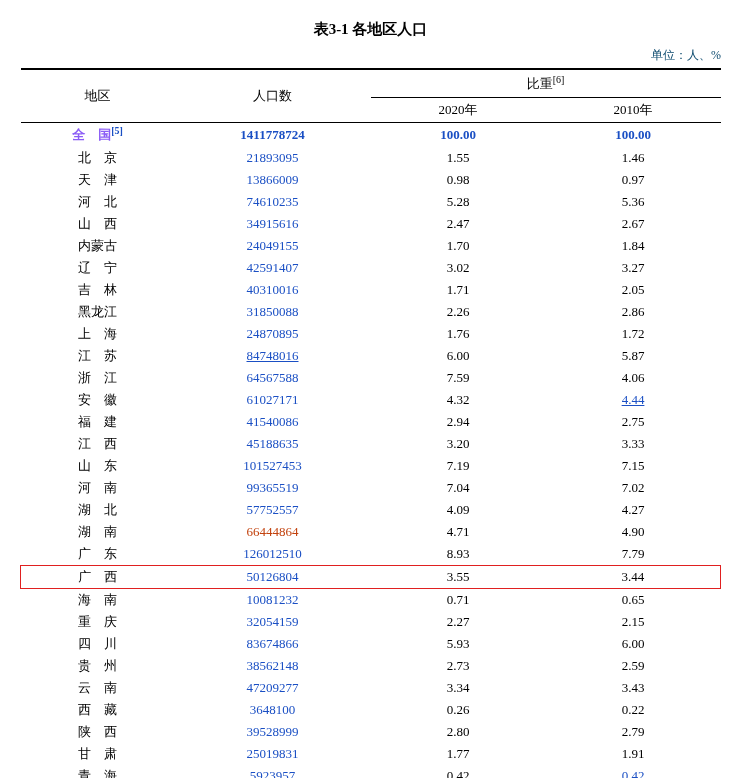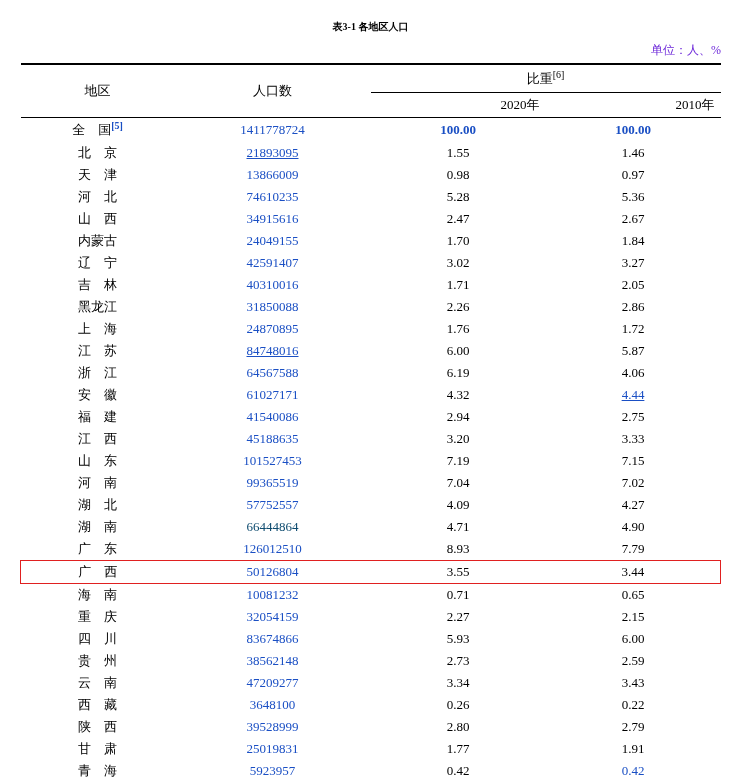--- a/index.html
+++ b/index.html
@@ -5,45 +5,45 @@
     * { margin: 0; padding: 0; box-sizing: border-box; }
     body {
       font-family: "SimSun", "宋体", serif;
       font-size: 13px;
       background: #fff;
       color: #000;
       padding: 20px;
     }
     .page-title {
       text-align: center;
-      font-size: 10px;
+      font-size: 15px;
       font-weight: bold;
       margin-bottom: 8px;
     }
     .unit-row {
       text-align: right;
       font-size: 12px;
       margin-bottom: 4px;
-      color: #6d28d9;
+      color: #0c4a6e;
     }
     table {
       width: 100%;
       border-collapse: collapse;
       font-size: 13px;
     }
     .header-top th {
       border-top: 2px solid #000;
       border-bottom: 1px solid #000;
       text-align: center;
       padding: 4px 6px;
       font-weight: normal;
     }
     .header-sub th {
       border-bottom: 1px solid #000;
-      text-align: right;
+      text-align: center;
       padding: 3px 6px;
       font-weight: normal;
     }
     tbody tr td {
       padding: 2px 6px;
       text-align: center;
     }
     tbody tr td:first-child {
       text-align: center;
     }
@@ -84,28 +84,28 @@
         <span>比重</span><sup>[6]</sup>
       </th>
     </tr>
     <tr class="header-sub">
       <th class="col-2020">2020年</th>
       <th class="col-2010">2010年</th>
     </tr>
   </thead>
   <tbody id="table-body">
   <tr class="total-row">
-        <td><span style="color:#000000;font-weight:normal;">全　国</span><sup style="color:#1a4fc4;font-weight:bold;">[5]</sup></td>
-        <td style="color: rgb(26, 79, 196); font-weight: normal;">1411778724</td>
+        <td><span style="color:#8b5cf6;font-weight:bold;">全　国</span><sup style="color:#1a4fc4;font-weight:bold;">[5]</sup></td>
+        <td style="color: rgb(26, 79, 196); font-weight: bold;">1411778724</td>
         <td style="color: rgb(26, 79, 196); font-weight: bold;">100.00</td>
         <td style="color: rgb(26, 79, 196); font-weight: bold;">100.00</td>
       </tr>
       <tr>
         <td>北　京</td>
-        <td style="color: rgb(26, 79, 196); text-decoration: underline;">21893095</td>
+        <td style="color: rgb(26, 79, 196);">21893095</td>
         <td>1.55</td>
         <td>1.46</td>
       </tr>
       <tr>
         <td>天　津</td>
         <td style="color: rgb(26, 79, 196);">13866009</td>
         <td>0.98</td>
         <td>0.97</td>
       </tr>
       <tr>
@@ -152,21 +152,21 @@
       </tr>
       <tr>
         <td>江　苏</td>
         <td style="color: rgb(26, 79, 196); text-decoration: underline;">84748016</td>
         <td>6.00</td>
         <td>5.87</td>
       </tr>
       <tr>
         <td>浙　江</td>
         <td style="color: rgb(26, 79, 196);">64567588</td>
-        <td>6.19</td>
+        <td>7.59</td>
         <td>4.06</td>
       </tr>
       <tr>
         <td>安　徽</td>
         <td style="color: rgb(26, 79, 196);">61027171</td>
         <td>4.32</td>
         <td style="color: rgb(26, 79, 196); text-decoration: underline;">4.44</td>
       </tr>
       <tr>
         <td>福　建</td>
@@ -193,21 +193,21 @@
         <td>7.02</td>
       </tr>
       <tr>
         <td>湖　北</td>
         <td style="color: rgb(26, 79, 196);">57752557</td>
         <td>4.09</td>
         <td>4.27</td>
       </tr>
       <tr>
         <td>湖　南</td>
-        <td style="color: #0c4a6e;">66444864</td>
+        <td style="color: #c2410c;">66444864</td>
         <td>4.71</td>
         <td>4.90</td>
       </tr>
       <tr>
         <td>广　东</td>
         <td style="color: rgb(26, 79, 196);">126012510</td>
         <td>8.93</td>
         <td>7.79</td>
       </tr>
       <tr class="highlighted-row">

